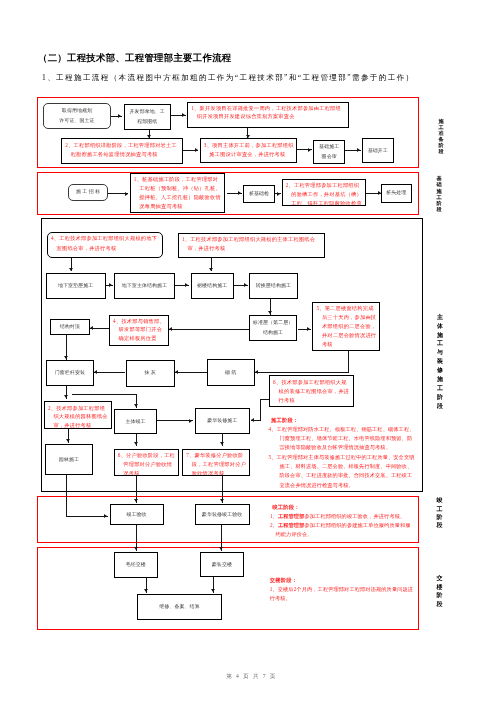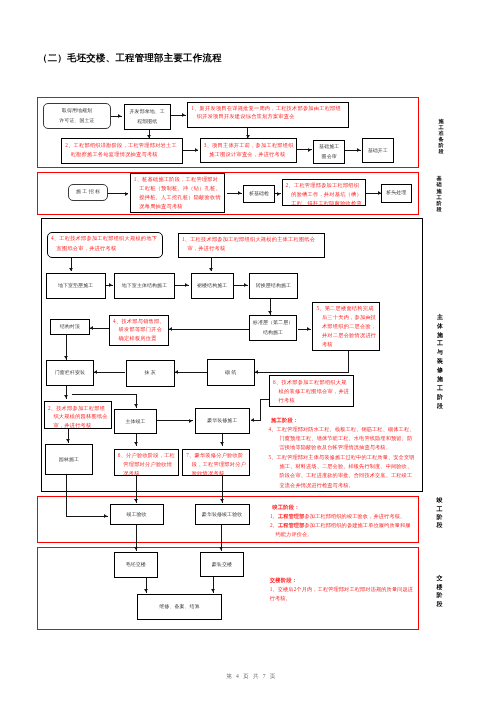--- a/index.html
+++ b/index.html
@@ -43,21 +43,22 @@
   .arw.d{border-left:2.4px solid transparent;border-right:2.4px solid transparent;border-top:3.8px solid #595959;}
   .arw.blk.r{border-left-color:#151515;}
   .arw.blk.l{border-right-color:#151515;}
   .arw.blk.d{border-top-color:#151515;}
 </style>
 </head>
 <body>
 
 <div id="page">
 
-<div class="doc-heading">（二）毛坯交楼、工程管理部主要工作流程</div>
+<div class="doc-heading">（二）工程技术部、工程管理部主要工作流程</div>
+<div class="doc-intro">1、工程施工流程（本流程图中方框加粗的工作为“工程技术部”和“工程管理部”需参于的工作）</div>
 
 <div class="section red" style="left:37.0px;top:97.0px;width:382.2px;height:70.7px;"></div>
 <div class="section red" style="left:37.0px;top:172.2px;width:382.2px;height:43.3px;"></div>
 <div class="section black" style="left:41.3px;top:218.1px;width:382.1px;height:274.0px;"></div>
 <div class="section red" style="left:37.0px;top:496.0px;width:382.2px;height:47.0px;"></div>
 <div class="section red" style="left:37.0px;top:547.0px;width:382.2px;height:83.0px;"></div>
 <div class="stage-label" style="left:437.0px;top:119.2px;font-size:5.2px;">
       <span style="line-height: 5.95px;">施</span>
       <span style="line-height: 5.95px;">工</span>
       <span style="line-height: 5.95px;">准</span>

